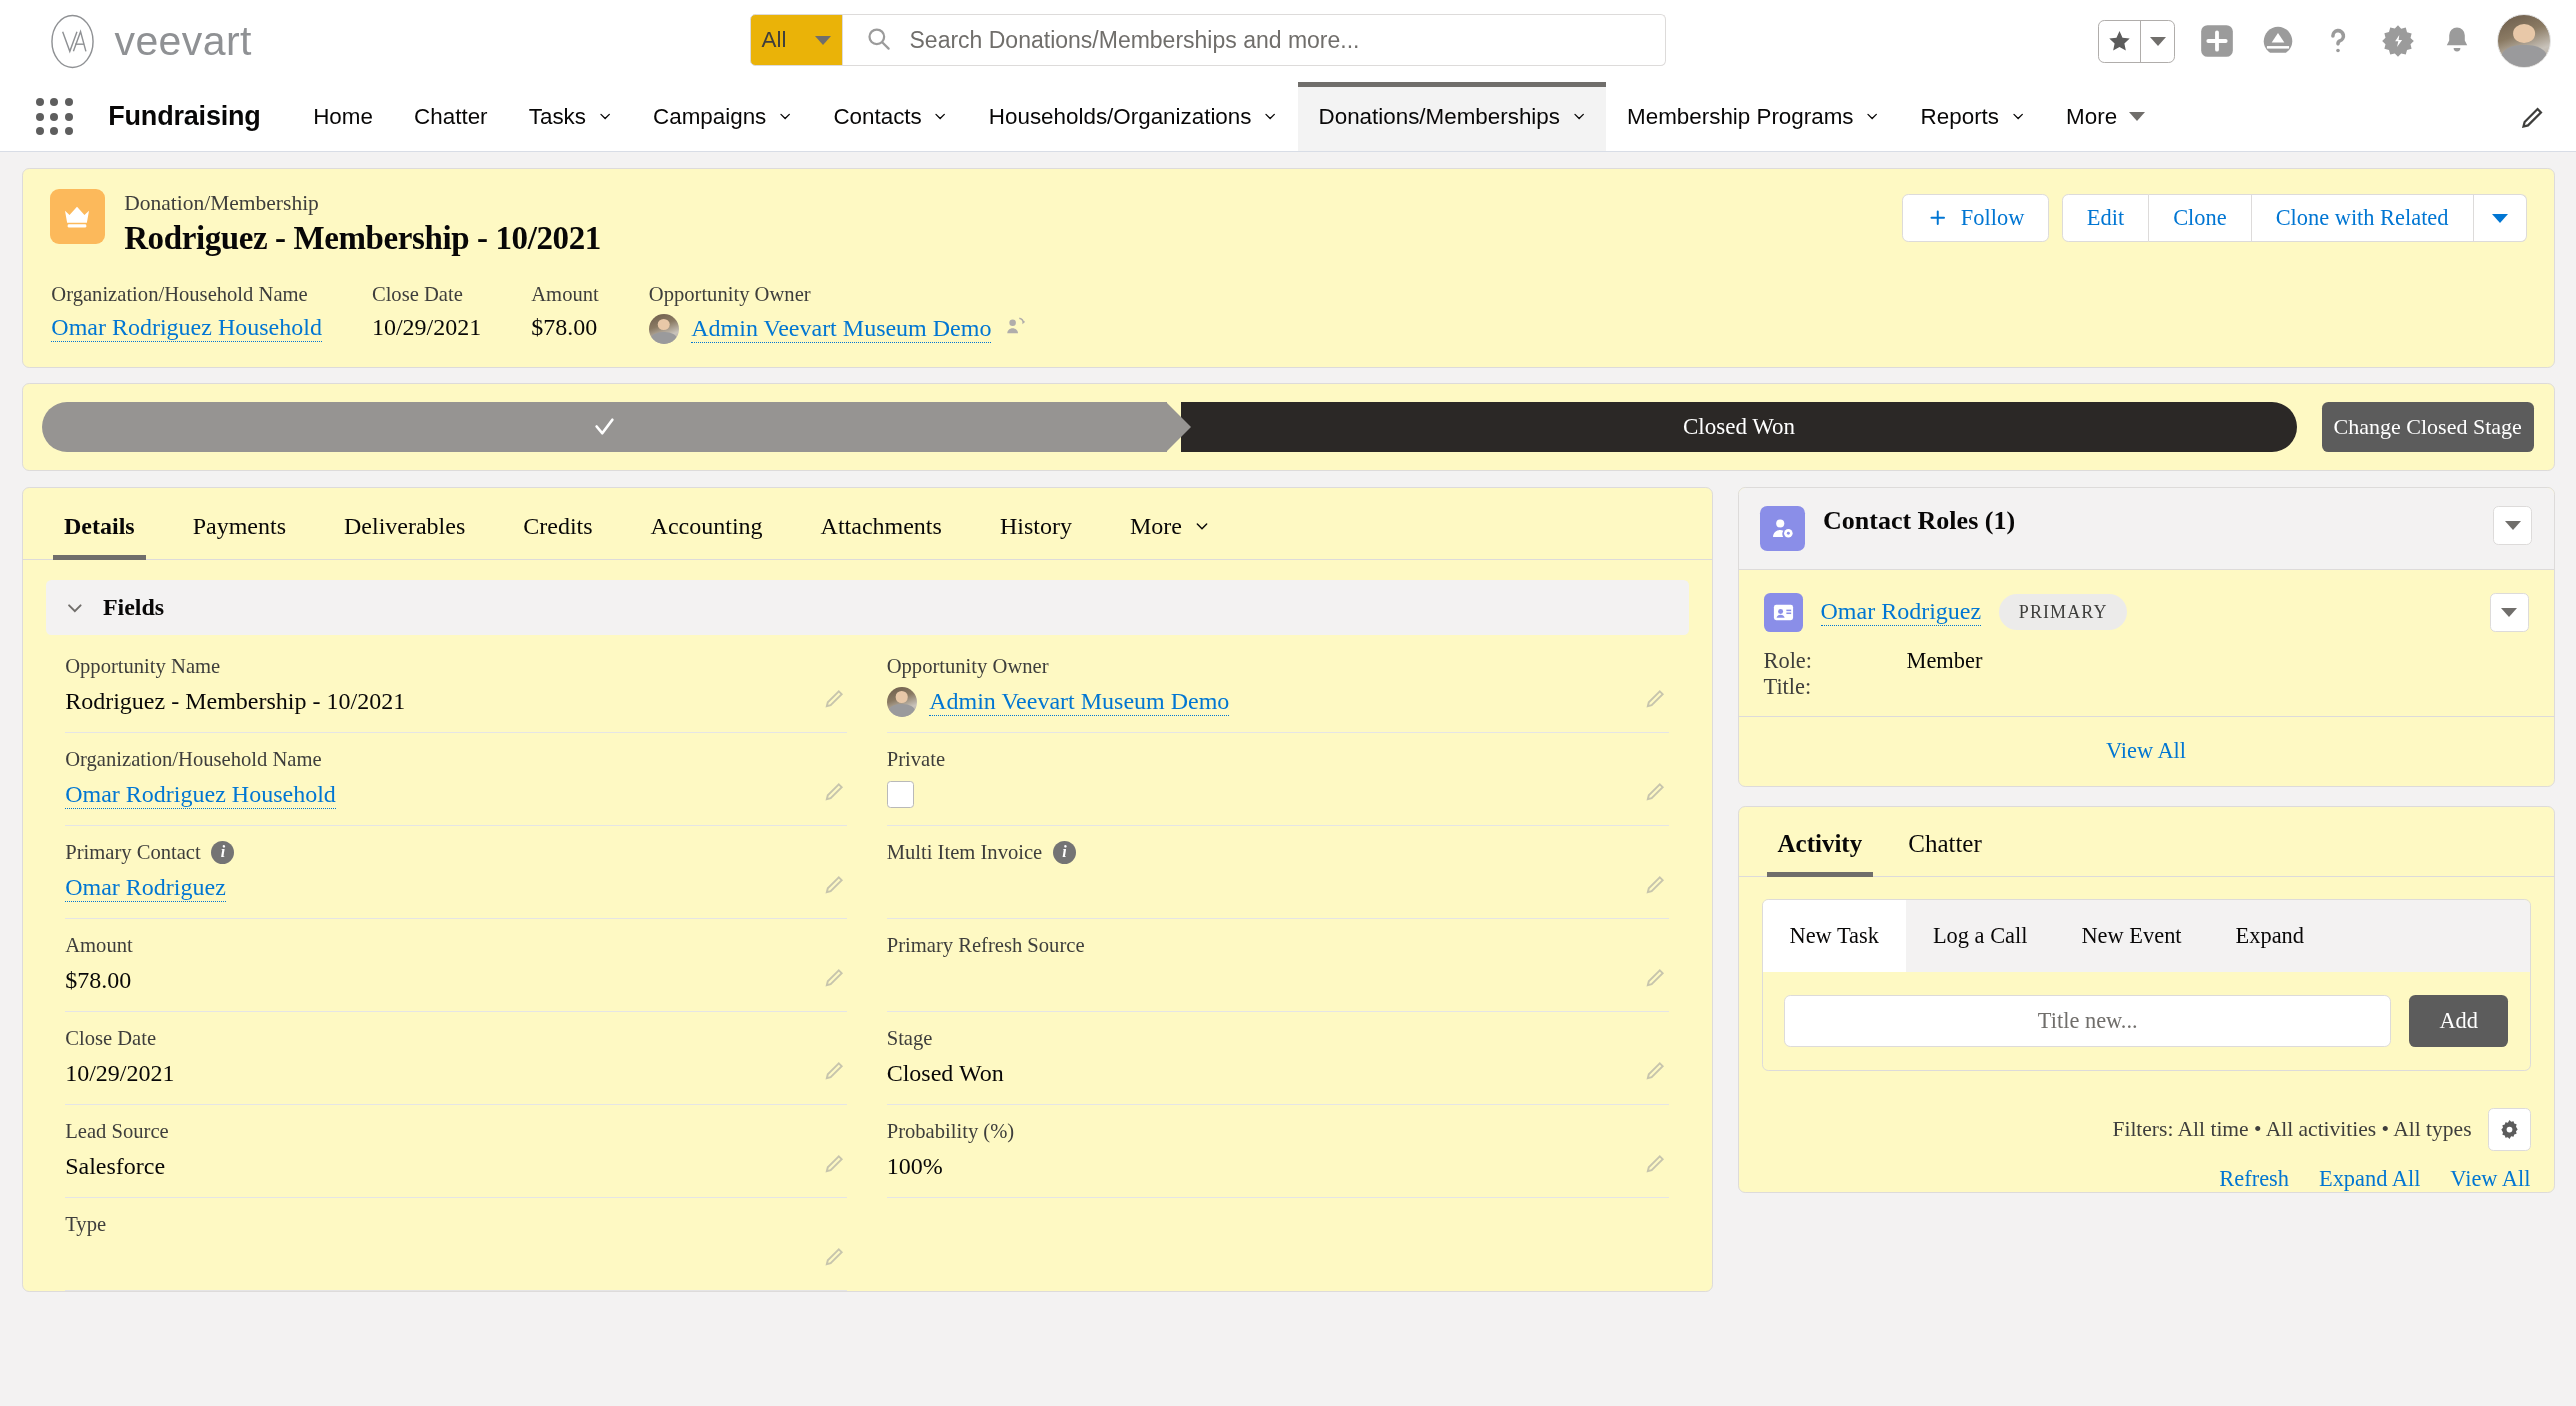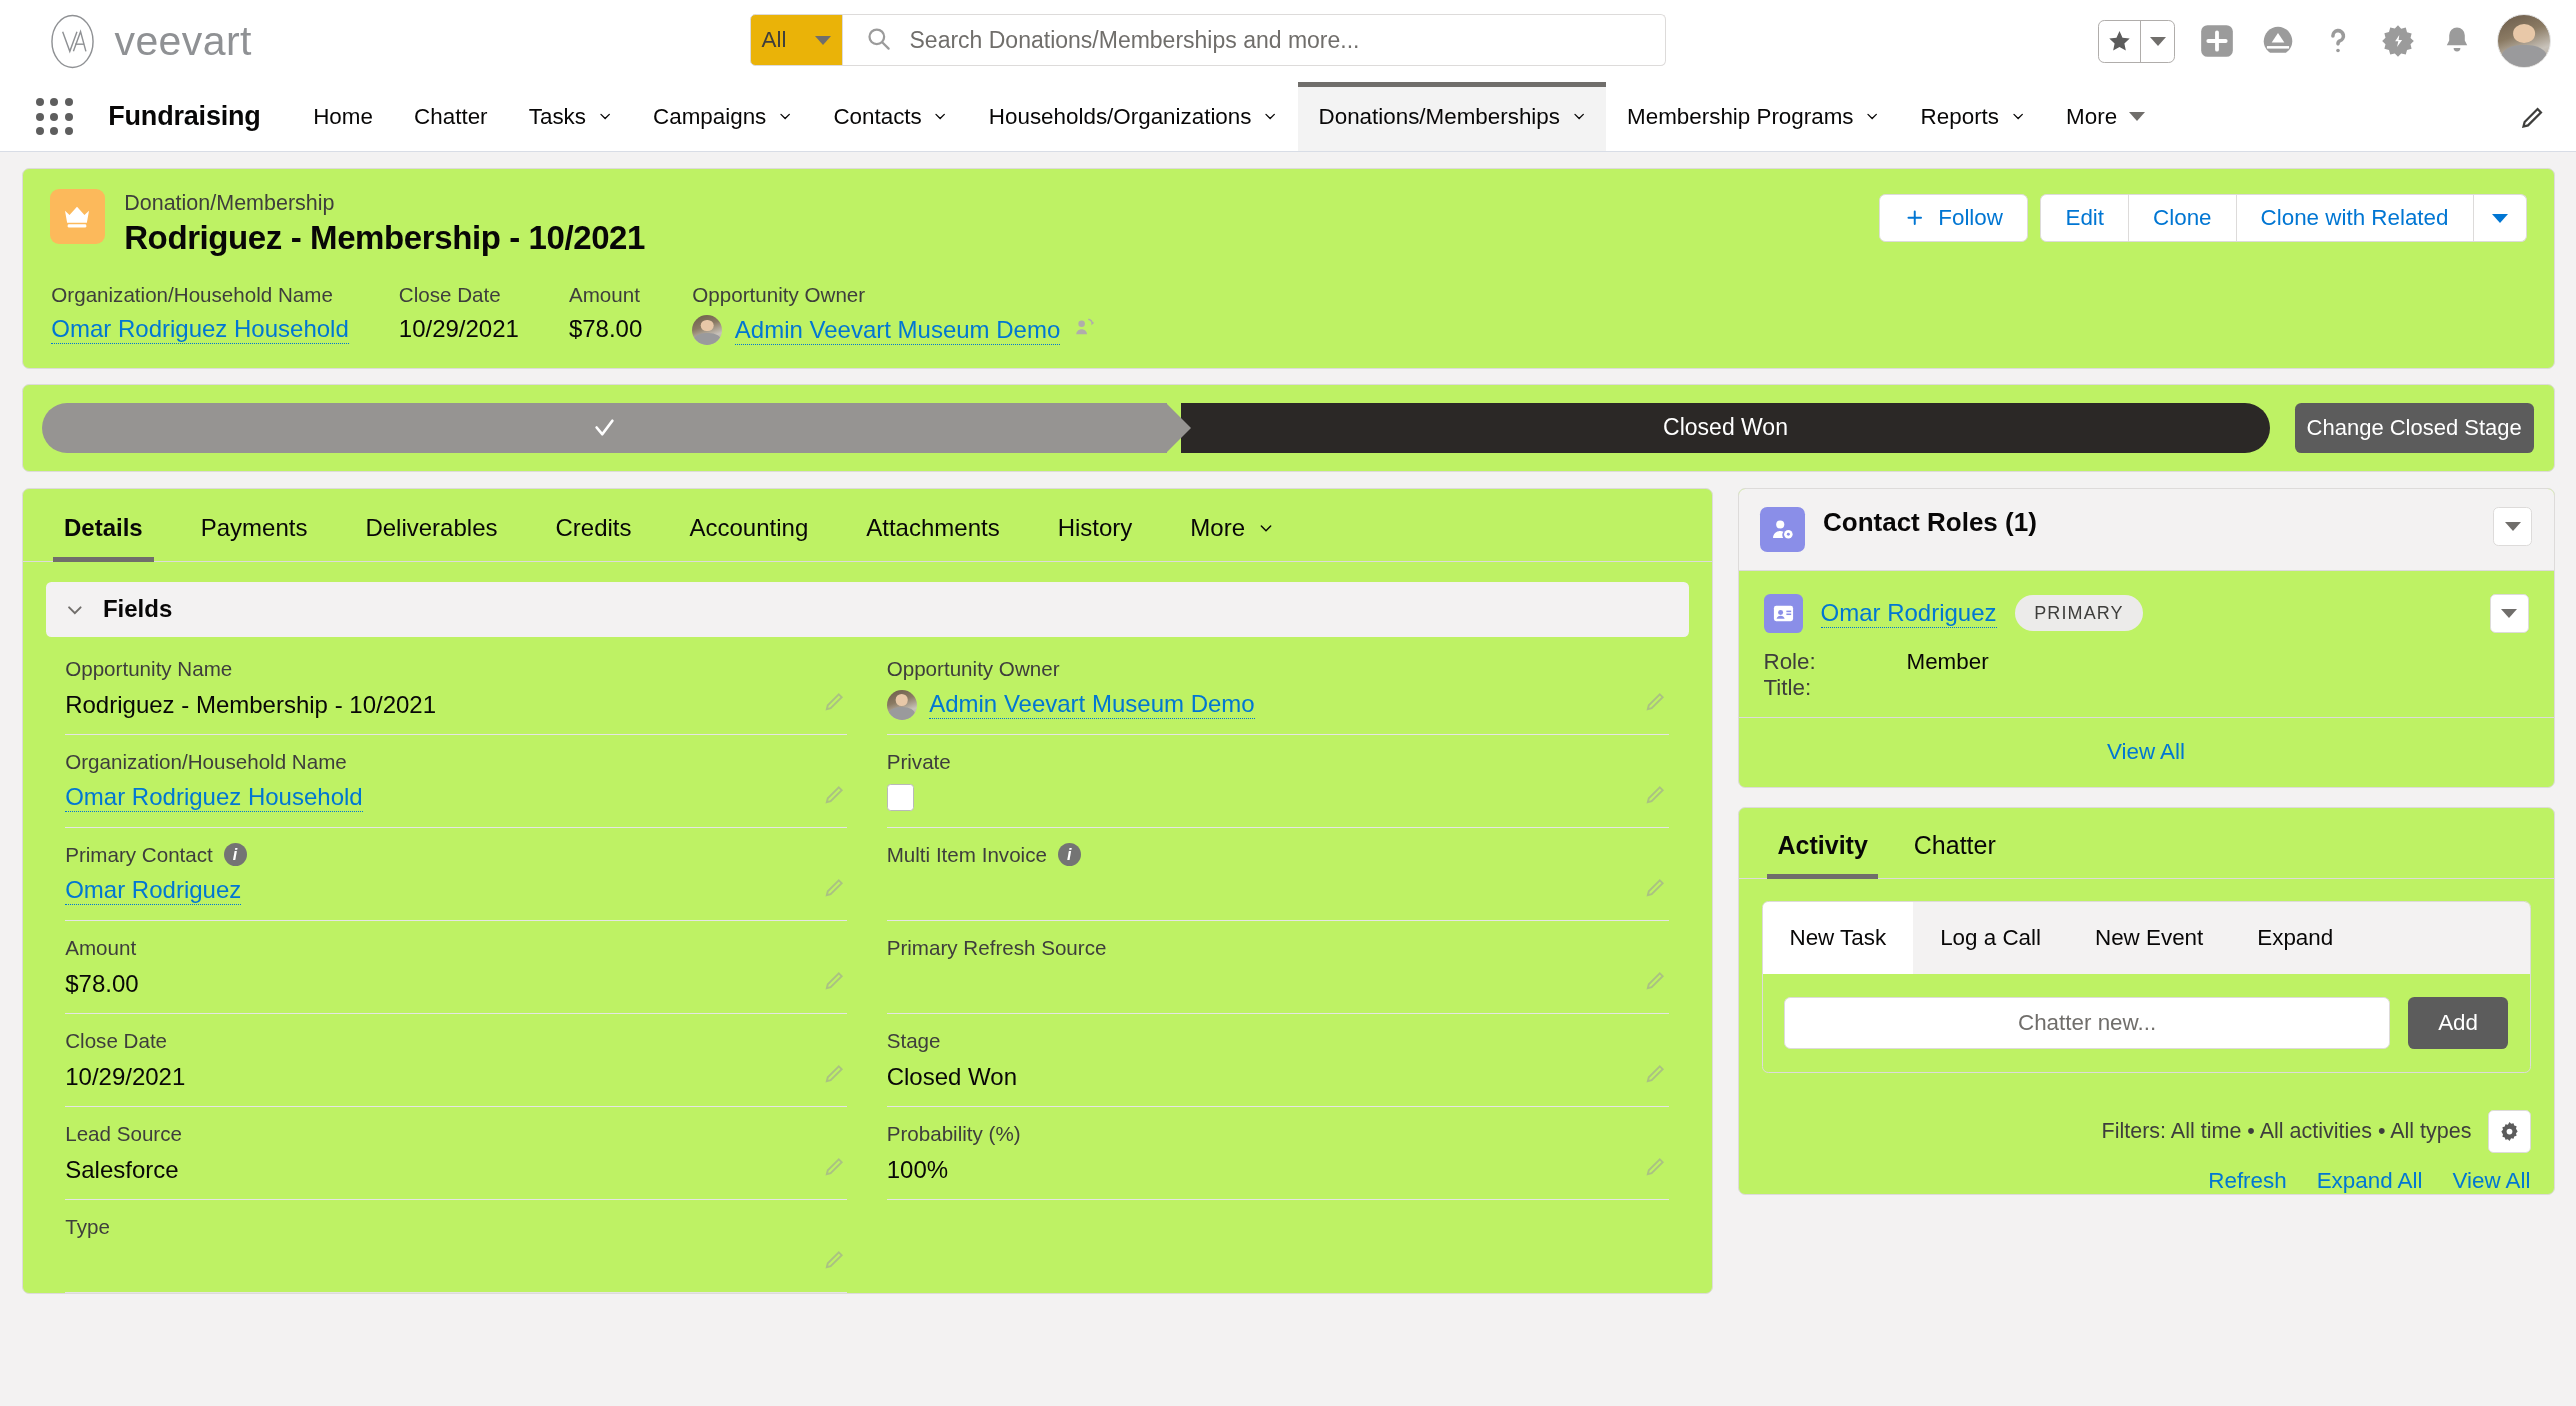--- a/index.html
+++ b/index.html
@@ -116,23 +116,24 @@
 
   
   .page {
     background: #f3f2f2;
     padding: 16px 21.5px 0 21.5px;
     height: calc(1406px - 82px - 70px);
     overflow: hidden;
   }
 
   .card {
-    background: #bef264;
+    background: #fef9c3;
     border: 0.9px solid #dddbda;
     border-radius: 7.2px;
+    font-family: Liberation Serif, serif;
   }
 
   
   .record-header { padding: 19.7px 27px 0 27px; margin-bottom: 14.3px; }
   .rh-top { display: flex; align-items: flex-start; }
   .rh-icon {
     width: 55px; height: 55px; border-radius: 9px; background: #fcb95b;
     display:flex; align-items:center; justify-content:center; flex:0 0 55px;
     margin-right: 19.7px;
   }
@@ -783,21 +784,21 @@
           </div>
         <div class="act-body">
           <div class="comp-box">
             <div class="comp-tabs" id="comp-tabs">
                 <div class="ctab active">New Task</div>
                 <div class="ctab">Log a Call</div>
                 <div class="ctab">New Event</div>
                 <div class="ctab">Expand</div>
               </div>
             <div class="comp-inner">
-              <div class="comp-input">Chatter new...</div>
+              <div class="comp-input">Title new...</div>
               <button class="btn-add">Add</button>
             </div>
           </div>
         </div>
         <div class="filters-row">
           <span>Filters: All time • All activities • All types</span>
           <span class="gear-btn">
             <svg width="23" height="23" viewBox="0 0 24 24" fill="#5c5c5c">
               <path d="M12 2l1.7 1.9 2.5-.6.7 2.5 2.5.7-.6 2.5L20.5 12l-1.7 1.9.6 2.5-2.5.7-.7 2.5-2.5-.6L12 22l-1.7-1.9-2.5.6-.7-2.5-2.5-.7.6-2.5L3.5 12l1.7-1.9-.6-2.5 2.5-.7.7-2.5 2.5.6z"></path>
               <circle cx="12" cy="12" r="3" fill="#ffffff"></circle>

